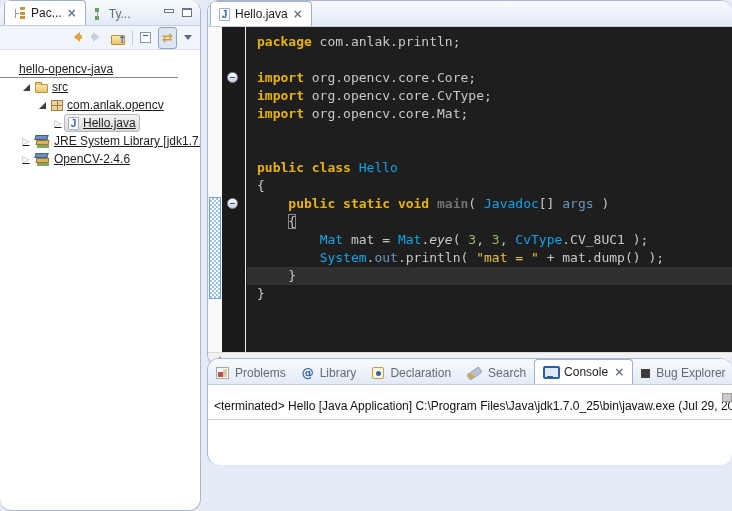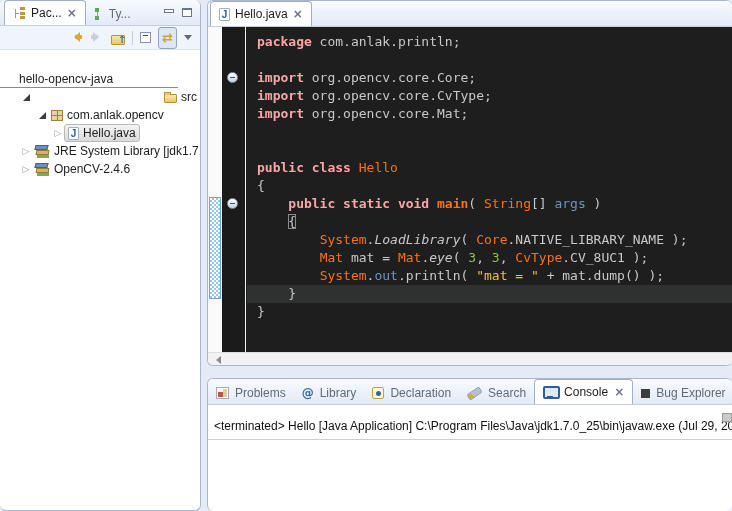--- a/index.html
+++ b/index.html
@@ -1,20 +1,20 @@
 <!DOCTYPE html>
 <html><head>
 <meta charset="utf-8">
 <style>
   * { margin:0; padding:0; box-sizing:border-box; }
   html,body { width:732px; height:511px; overflow:hidden; }
   body { background:#e4eaf6; font-family:"Liberation Sans",sans-serif; position:relative; }
 
   
-  .panel { position:absolute; background:#fff; border:1px solid #a9b7cc; border-radius:6px; overflow:hidden; }
+  .panel { position:absolute; background:#fff; border:1px solid #a9b7cc; border-radius:12px; overflow:hidden; }
   .tabbar { display:flex; align-items:flex-end; height:26px;
             background:linear-gradient(#f8fbfe,#e2eaf6); border-bottom:1px solid #c3cedf;
             white-space:nowrap; overflow:hidden; }
   .tab { display:inline-flex; align-items:center; gap:5px; height:23px; padding:0 8px;
          font-size:12px; color:#5f6b7a; }
   .tab.active { background:#fff; color:#1d1d1d; border:1px solid #9fb0c8; border-bottom:none;
                 border-radius:4px 4px 0 0; height:25px; }
   .i-close::before { content:"×"; font:bold 12px/1 "DejaVu Sans",sans-serif; color:#6a7487; }
 
   
@@ -77,21 +77,21 @@
   .i-console::after { content:""; position:absolute; left:4px; top:10px; width:6px; height:2px; background:#2d5fa0; }
   .i-bug { width:9px; height:9px; background:#3d3d3d; margin-top:1px; }
 
   
   #explorer { left:0; top:0; width:201px; height:511px; border-left:none; border-top:none; }
   #explorer .tabbar { padding-left:4px; }
   #explorer .winbtns { margin-left:auto; display:flex; gap:8px; padding:0 8px 8px 0; }
   #explorer-toolbar { height:24px; display:flex; justify-content:flex-end; align-items:center; gap:7px;
     padding-right:8px; background:#f0f4fb; border-bottom:1px solid #dde4f0; }
   .tbsep { width:1px; height:14px; background:#c2cddd; }
-  #tree { padding-top:20px; font-size:12px; color:#1d1d1d; }
+  #tree { padding-top:10px; font-size:12px; color:#1d1d1d;text-decoration:underline; }
   .tree-row { height:18px; display:flex; align-items:center; white-space:nowrap; overflow:hidden; }
   .tree-row.underlined { border-bottom:1px solid #8a8a8a; margin-right:22px; }
   .tree-arrowbox { width:12px; display:inline-flex; justify-content:center; flex:none; }
   .ar-exp { width:0; height:0; border-left:7px solid transparent; border-bottom:7px solid #3c3c3c; }
   .ar-col { color:#a0a0a0; font-size:9px; line-height:9px; }
   .row-content { display:inline-flex; align-items:center; gap:4px; padding:1px 3px; border-radius:3px; }
   .tree-row.selected .row-content { background:linear-gradient(#f4f4f4,#dadada); border:1px solid #b9b9b9; }
 
   
   #editor { left:207px; top:0; width:525px; height:366px; border-right:none; }
@@ -103,33 +103,33 @@
     background-size:4px 4px; background-position:0 0,2px 2px; border:1px solid #6ea3d8; }
   #gutter { position:absolute; left:14px; top:0; bottom:0; width:24px; background:#1b1b1b;
     border-right:1px solid #efefef; }
   .fold { position:absolute; left:5px; width:11px; height:11px; border:1px solid #8a97a8; border-radius:50%;
     background:linear-gradient(#ffffff,#c9d2de); }
   .fold::before { content:""; position:absolute; left:2px; top:4px; width:5px; height:1px; background:#33517e; }
   #code { position:absolute; left:39px; right:0; top:0; bottom:0; padding-top:6px; overflow:hidden; }
   .code-line { height:18px; padding-left:10px; white-space:pre;
     font:13px/18px "DejaVu Sans Mono",monospace; color:#c8c8c8; }
   .code-line.current { background:#2f3030; }
-  .t-kw { color:#fca5a5; font-weight:bold; }
-  .t-ty { color:#f97316; }
+  .t-kw { color:#eab308; font-weight:bold; }
+  .t-ty { color:#0ea5e9; }
   .t-it { font-style:italic; }
   .t-fld { color:#6d95bd; }
   .t-num { color:#95bd5a; }
   .t-str { color:#eec13c; }
-  .t-mn { color:#f97316; font-weight:bold; }
+  .t-mn { color:#737373; font-weight:bold; }
   .t-box { outline:1px solid #8a8a8a; outline-offset:-1px; }
   #hscroll { height:15px; background:#f2f2f2; border-top:1px solid #dcdcdc; display:flex; align-items:center; padding-left:4px; }
   .sb-left { width:0; height:0; border:4px solid transparent; border-right:5px solid #8a8a8a; }
 
   
-  #bottom { left:207px; top:378px; width:525px; height:133px; border-right:none; border-bottom:none; }
+  #bottom { left:207px; top:358px; width:525px; height:107px; border-right:none; border-bottom:none; }
   #bottom .tab { gap:6px; }
   #console-body { position:relative; height:107px; padding:14px 0 0 6px; font-size:12px; color:#111; }
   #console-toolbar-frag { position:absolute; right:0; top:8px; width:10px; height:9px;
     background:#cbcbcb; border:1px solid #9b9b9b; }
   #console-status { height:16px; white-space:nowrap; overflow:hidden; }
   #console-sep { border-top:1px solid #cfcfcf; margin:4px 0 2px -6px; }
   .console-line { height:18px; white-space:pre; font:13px/18px "DejaVu Sans Mono",monospace; color:#000; }
 </style>
 </head>
 <body>
@@ -159,21 +159,21 @@
     <span class="icon i-linkeditor" style="background:#dce6f5;border:1px solid #8fa3c2;border-radius:3px;padding:0 3px 2px 3px;"></span>
     <span class="icon i-viewmenu"></span>
   </div>
   <div id="tree">
       <div class="tree-row underlined" style="padding-left: 4px;">
         <span class="tree-arrowbox"></span>
         <span class="row-content">
           <span>hello-opencv-java</span>
         </span>
       </div>
-      <div class="tree-row" style="padding-left: 20px; justify-content: space-between;">
+      <div class="tree-row" style="padding-left: 20px;">
         <span class="tree-arrowbox">
           <span class="ar-exp"></span>
         </span>
         <span class="row-content">
           <span class="icon i-folder"></span>
           <span>src</span>
         </span>
       </div>
       <div class="tree-row" style="padding-left: 36px;">
         <span class="tree-arrowbox">
@@ -233,23 +233,22 @@
     <div id="code">
         <div class="code-line"><span class="t-kw">package</span><span class="t-pl"> com.anlak.println;</span></div>
         <div class="code-line"></div>
         <div class="code-line"><span class="t-kw">import</span><span class="t-pl"> org.opencv.core.Core;</span></div>
         <div class="code-line"><span class="t-kw">import</span><span class="t-pl"> org.opencv.core.CvType;</span></div>
         <div class="code-line"><span class="t-kw">import</span><span class="t-pl"> org.opencv.core.Mat;</span></div>
         <div class="code-line"></div>
         <div class="code-line"></div>
         <div class="code-line"><span class="t-kw">public class</span><span class="t-pl"> </span><span class="t-ty">Hello</span></div>
         <div class="code-line"><span class="t-pl">{</span></div>
-        <div class="code-line"><span class="t-pl">    </span><span class="t-kw">public static void</span><span class="t-pl"> </span><span class="t-mn">main</span><span class="t-pl">( </span><span class="t-ty">String</span><span class="t-pl">[] </span><span class="t-fld">args</span><span class="t-pl"> )</span></div>
+        <div class="code-line"><span class="t-pl">    </span><span class="t-kw">public static void</span><span class="t-pl"> </span><span class="t-mn">main</span><span class="t-pl">( </span><span class="t-ty">Javadoc</span><span class="t-pl">[] </span><span class="t-fld">args</span><span class="t-pl"> )</span></div>
         <div class="code-line"><span class="t-pl">    </span><span class="t-box">{</span></div>
-        <div class="code-line"><span class="t-pl">        </span><span class="t-ty">System</span><span class="t-pl">.</span><span class="t-it">LoadLibrary</span><span class="t-pl">( </span><span class="t-ty">Core</span><span class="t-pl">.NATIVE_LIBRARY_NAME );</span></div>
         <div class="code-line"><span class="t-pl">        </span><span class="t-ty">Mat</span><span class="t-pl"> mat = </span><span class="t-ty">Mat</span><span class="t-pl">.</span><span class="t-it">eye</span><span class="t-pl">( </span><span class="t-num">3</span><span class="t-pl">, </span><span class="t-num">3</span><span class="t-pl">, </span><span class="t-ty">CvType</span><span class="t-pl">.CV_8UC1 );</span></div>
         <div class="code-line"><span class="t-pl">        </span><span class="t-ty">System</span><span class="t-pl">.</span><span class="t-fld">out</span><span class="t-pl">.println( </span><span class="t-str">"mat = "</span><span class="t-pl"> + mat.dump() );</span></div>
         <div class="code-line current"><span class="t-pl">    }</span></div>
         <div class="code-line"><span class="t-pl">}</span></div>
       </div>
   </div>
   <div id="hscroll">
     <span class="sb-left"></span>
   </div>
 </div>

